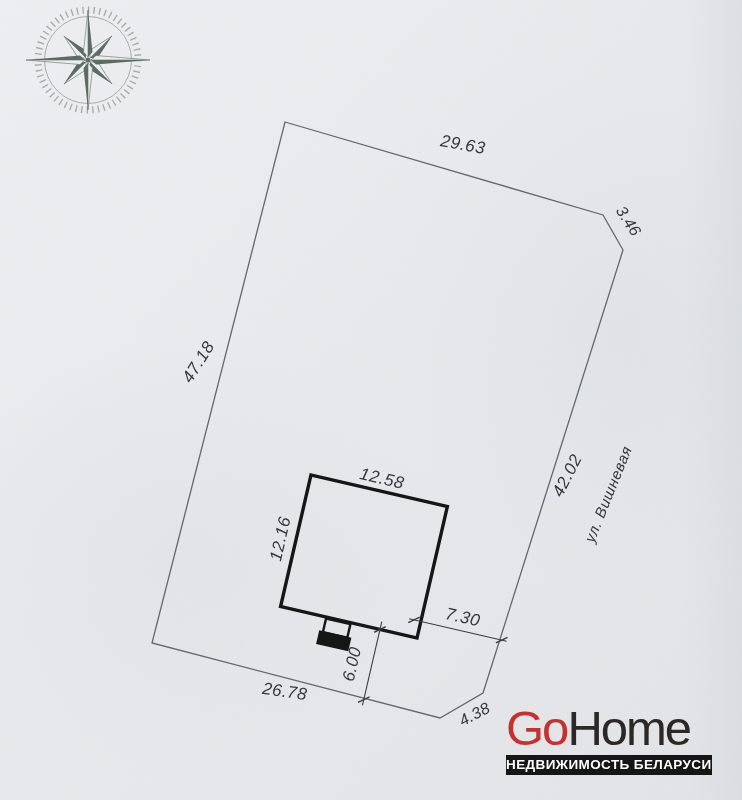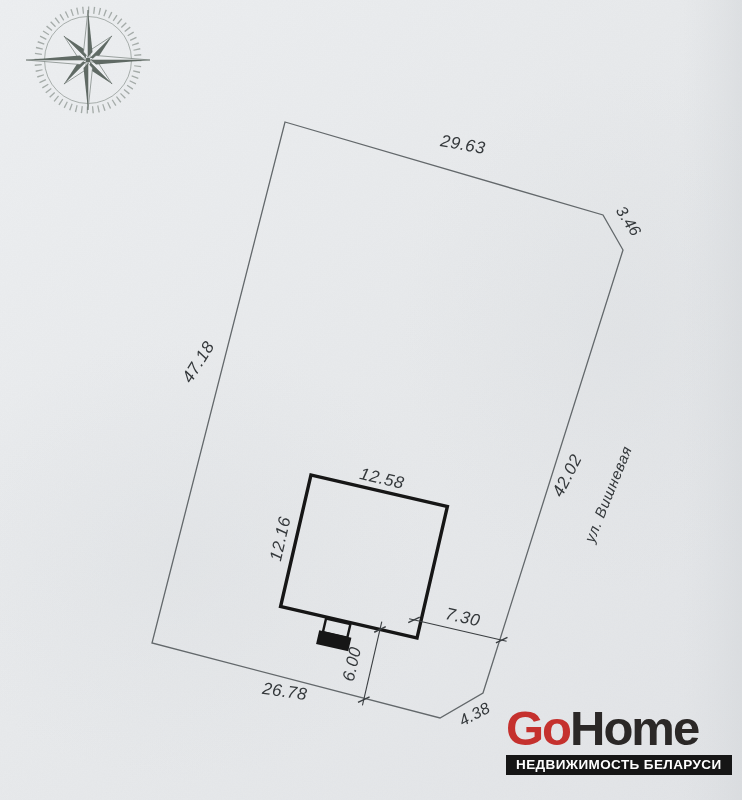--- a/index.html
+++ b/index.html
@@ -19,28 +19,28 @@
   .street-text{font-size:15px;letter-spacing:.6px;}
   .boundary{fill:none;stroke:var(--line,#63686b);stroke-width:1.3;stroke-linejoin:miter;}
   .dimline{stroke:var(--draw,#3a3e41);stroke-width:1.1;fill:none;}
   .tick{stroke:var(--draw,#3a3e41);stroke-width:1.5;}
   .house{fill:none;stroke:var(--house_line,#161616);stroke-width:3.4;}
   .porch-o{fill:none;stroke:var(--house_line,#161616);stroke-width:2.4;}
   .porch-f{fill:var(--house_line,#161616);stroke:none;}
   .compass-dark{fill:var(--compass,#4d5952);}
   .compass-light{fill:#eceef0;stroke:var(--compass,#4d5952);stroke-width:.6;}
   .logo{position:absolute;left:506px;top:703px;}
-  .brand{font-size:49px;font-weight:bold;letter-spacing:-2px;line-height:1.04;white-space:nowrap;}
+  .brand{font-size:49px;font-weight:normal;letter-spacing:-2px;line-height:1.04;white-space:nowrap;}
   .brand .go{color:var(--logo_red,#c5312e);}
   .brand .home{color:var(--logo_dark,#2b2827);}
   .tagline{
     margin-top:1px;display:inline-block;white-space:nowrap;
     background:var(--bar_bg,#161616);color:var(--bar_text,#fff);
     font-size:13.5px;font-weight:bold;letter-spacing:.4px;
-    padding:2px 10px 3px;
+    padding:2px 0 3px;
   }
 </style>
 </head>
 <body>
 
 <div class="canvas">
 
   <svg width="742" height="800" viewBox="0 0 742 800">
     <defs>
       <linearGradient id="paperGrad" x1="0" y1="0" x2="1" y2="1">

